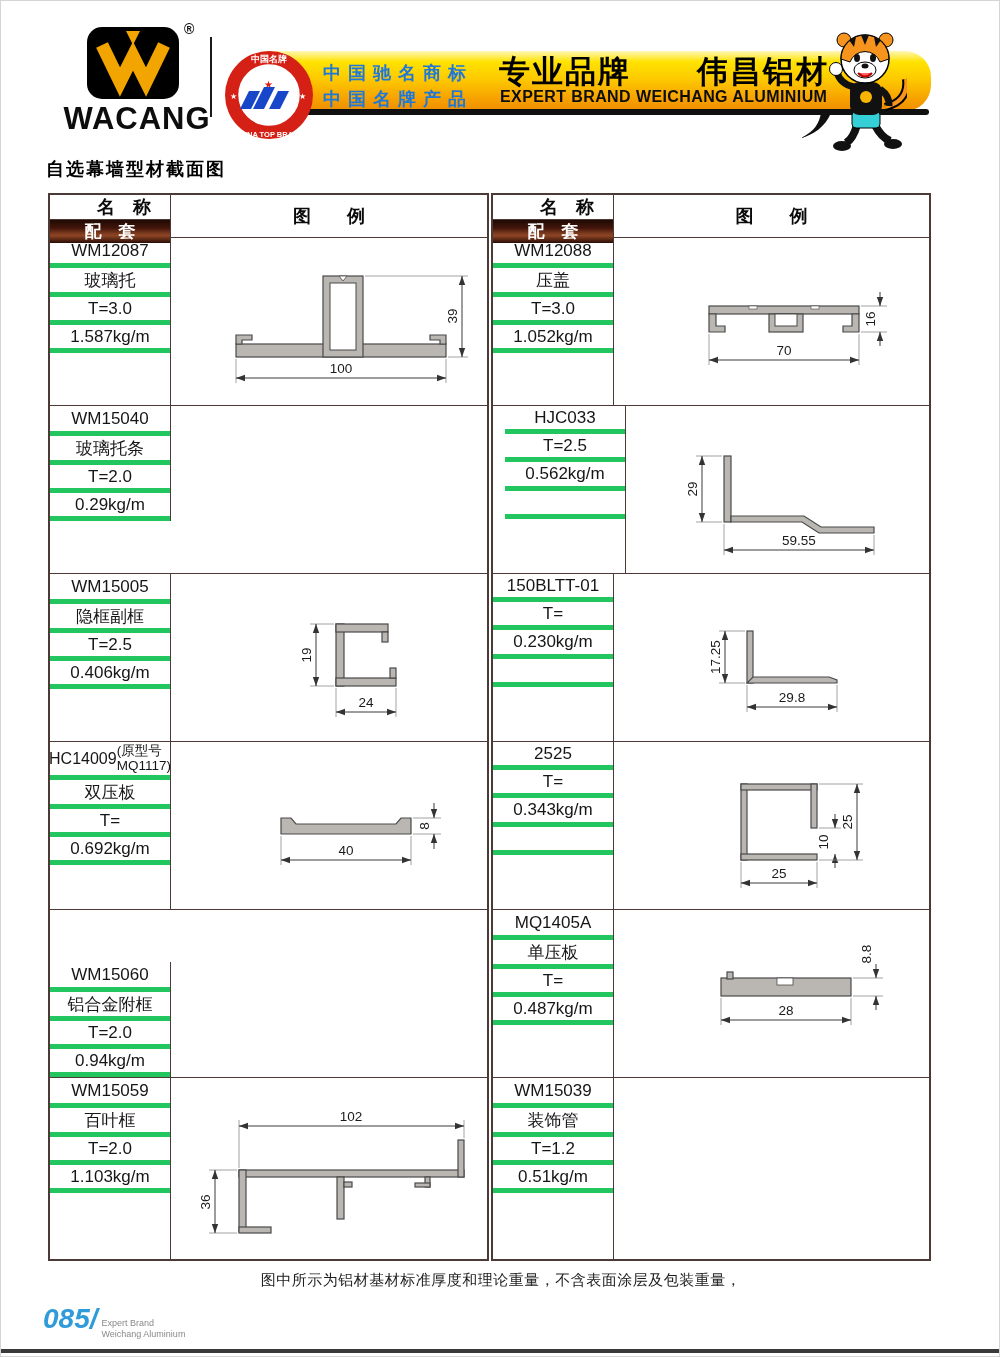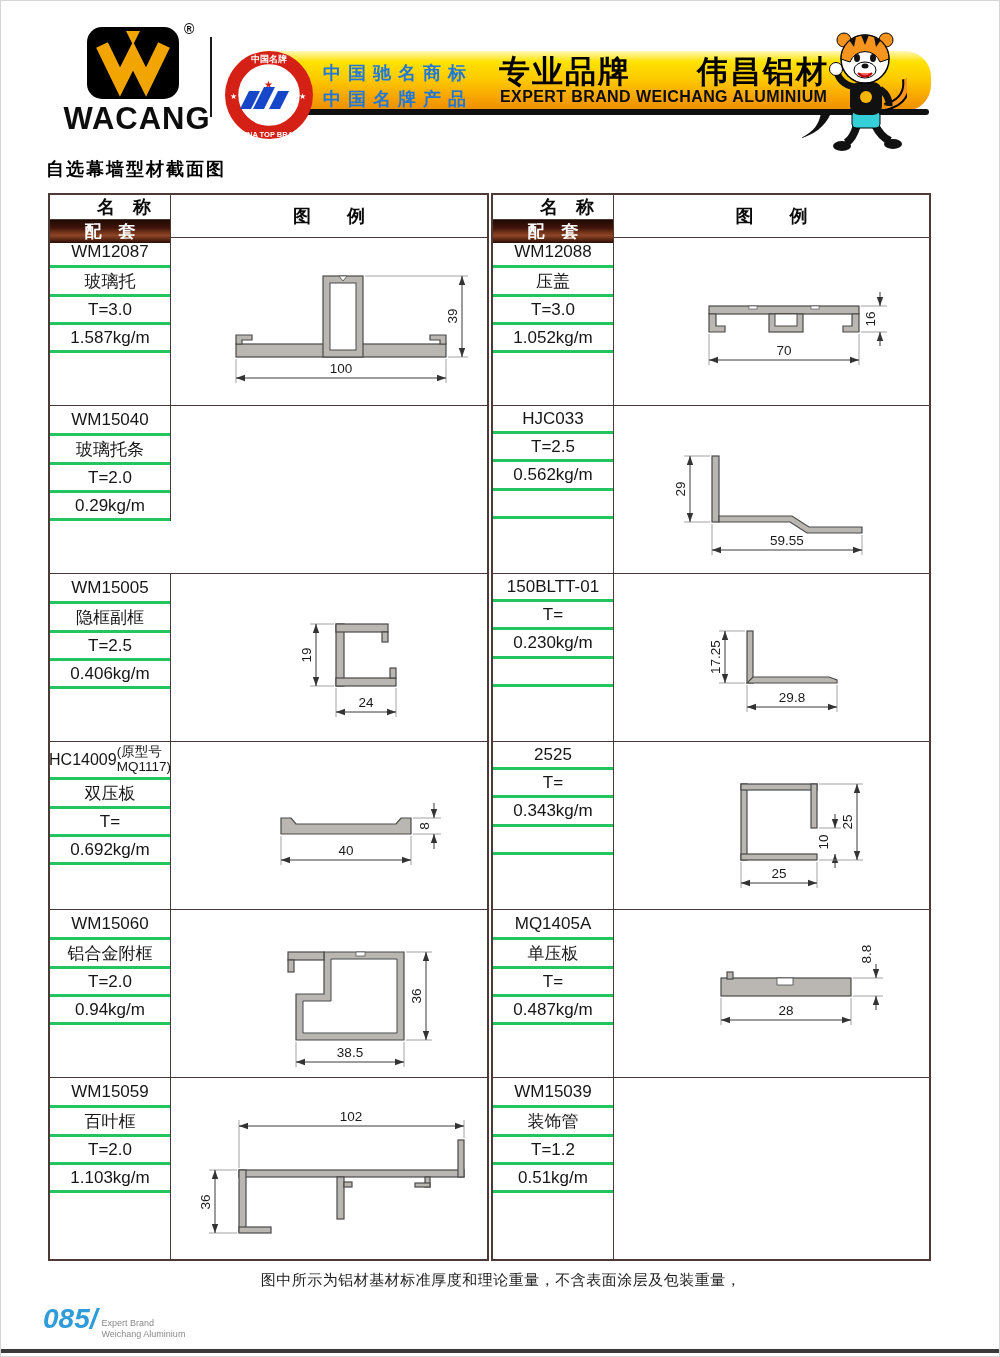--- a/index.html
+++ b/index.html
@@ -39,21 +39,21 @@
     justify-content:center; font-weight:bold; font-size:18px; color:#0a0a0a;padding-left:28px; }
   .th-acc { flex:1; display:flex; align-items:center; justify-content:center; font-weight:bold;
     font-size:17px; color:#fff;
     background:linear-gradient(180deg,#1f0a03 0%,#42150a 35%,#7c3a1e 58%,#8d4526 68%,#2a0d04 100%); }
   .th-legend { flex:1; display:flex; align-items:center; justify-content:center;
     font-weight:bold; font-size:18px; color:#0a0a0a; }
   .tblock { display:flex; border-bottom:1px solid #4b3a35; }
   .tblock:last-child { border-bottom:none; }
   .bleft { width:121px; border-right:1px solid #4b3a35; display:flex; flex-direction:column; }
   .bcell { display:flex; align-items:center; justify-content:center; font-size:17px;
-    color:#161616; border-bottom:3px solid #22c55e; }
+    color:#161616; border-bottom:5px solid #22c55e; }
   .h30 { height:30px; } .h29 { height:29px; } .h28 { height:28px; } .h38 { height:38px; }
   .fill { flex:1; border-bottom:none; }
   .code2 { flex-direction:row; line-height:1.1; }
   .code2 .l1 { font-size:16px; } .code2 .l2 { font-size:13.5px; }
   .bright { flex:1; position:relative; overflow:hidden; }
   .dia { position:absolute; }
   
   .shape { fill:#bab6b1; stroke:#4a4a4a; stroke-width:1.2; }
   .hollow { fill:#ffffff; stroke:#4a4a4a; stroke-width:1; }
   .tube { fill:#ffffff; stroke:#4a4a4a; stroke-width:1.2; }
@@ -255,21 +255,21 @@
           <text class="dtx" x="125" y="85" text-anchor="middle">40</text>
           <line class="ext" x1="192" y1="48" x2="220" y2="48"></line>
           <line class="ext" x1="192" y1="64" x2="220" y2="64"></line>
           <line class="dim" x1="213" y1="33" x2="213" y2="48" marker-end="url(#ar)"></line>
           <line class="dim" x1="213" y1="79" x2="213" y2="64" marker-end="url(#ar)"></line>
           <text class="dtx" x="208" y="56" text-anchor="middle" transform="rotate(-90 208 56)">8</text>
         </svg>
       </div>
     </div>
 
-    <div class="tblock" style="height:168px;">
+    <div class="tblock" style="height:168px;align-items:flex-end;">
       <div class="bleft">
         <div class="bcell h30">WM15060</div>
         <div class="bcell h29">铝合金附框</div>
         <div class="bcell h28">T=2.0</div>
         <div class="bcell h28">0.94kg/m</div>
         <div class="bcell fill"></div>
       </div>
       <div class="bright">
         <svg class="dia" style="left:55px; top:12px;" width="280" height="150" viewBox="0 0 280 150">
           <path class="shape" d="M98,30 h80 v88 h-108 v-46 h28 z"></path>
@@ -352,21 +352,21 @@
           <text class="dtx" x="130" y="89" text-anchor="middle">70</text>
           <line class="ext" x1="207" y1="40" x2="233" y2="40"></line>
           <line class="ext" x1="207" y1="66" x2="233" y2="66"></line>
           <line class="dim" x1="226" y1="26" x2="226" y2="40" marker-end="url(#ar)"></line>
           <line class="dim" x1="226" y1="80" x2="226" y2="66" marker-end="url(#ar)"></line>
           <text class="dtx" x="221" y="53" text-anchor="middle" transform="rotate(-90 221 53)">16</text>
         </svg>
       </div>
     </div>
 
-    <div class="tblock" style="height:168px;">
+    <div class="tblock" style="height:168px;padding-left:12px;">
       <div class="bleft">
         <div class="bcell h28">HJC033</div>
         <div class="bcell h28">T=2.5</div>
         <div class="bcell h29">0.562kg/m</div>
         <div class="bcell h28"></div>
         <div class="bcell fill"></div>
       </div>
       <div class="bright">
         <svg class="dia" style="left:20px; top:18px;" width="290" height="140" viewBox="0 0 290 140">
           <rect class="shape" x="78" y="32" width="7" height="66"></rect>

